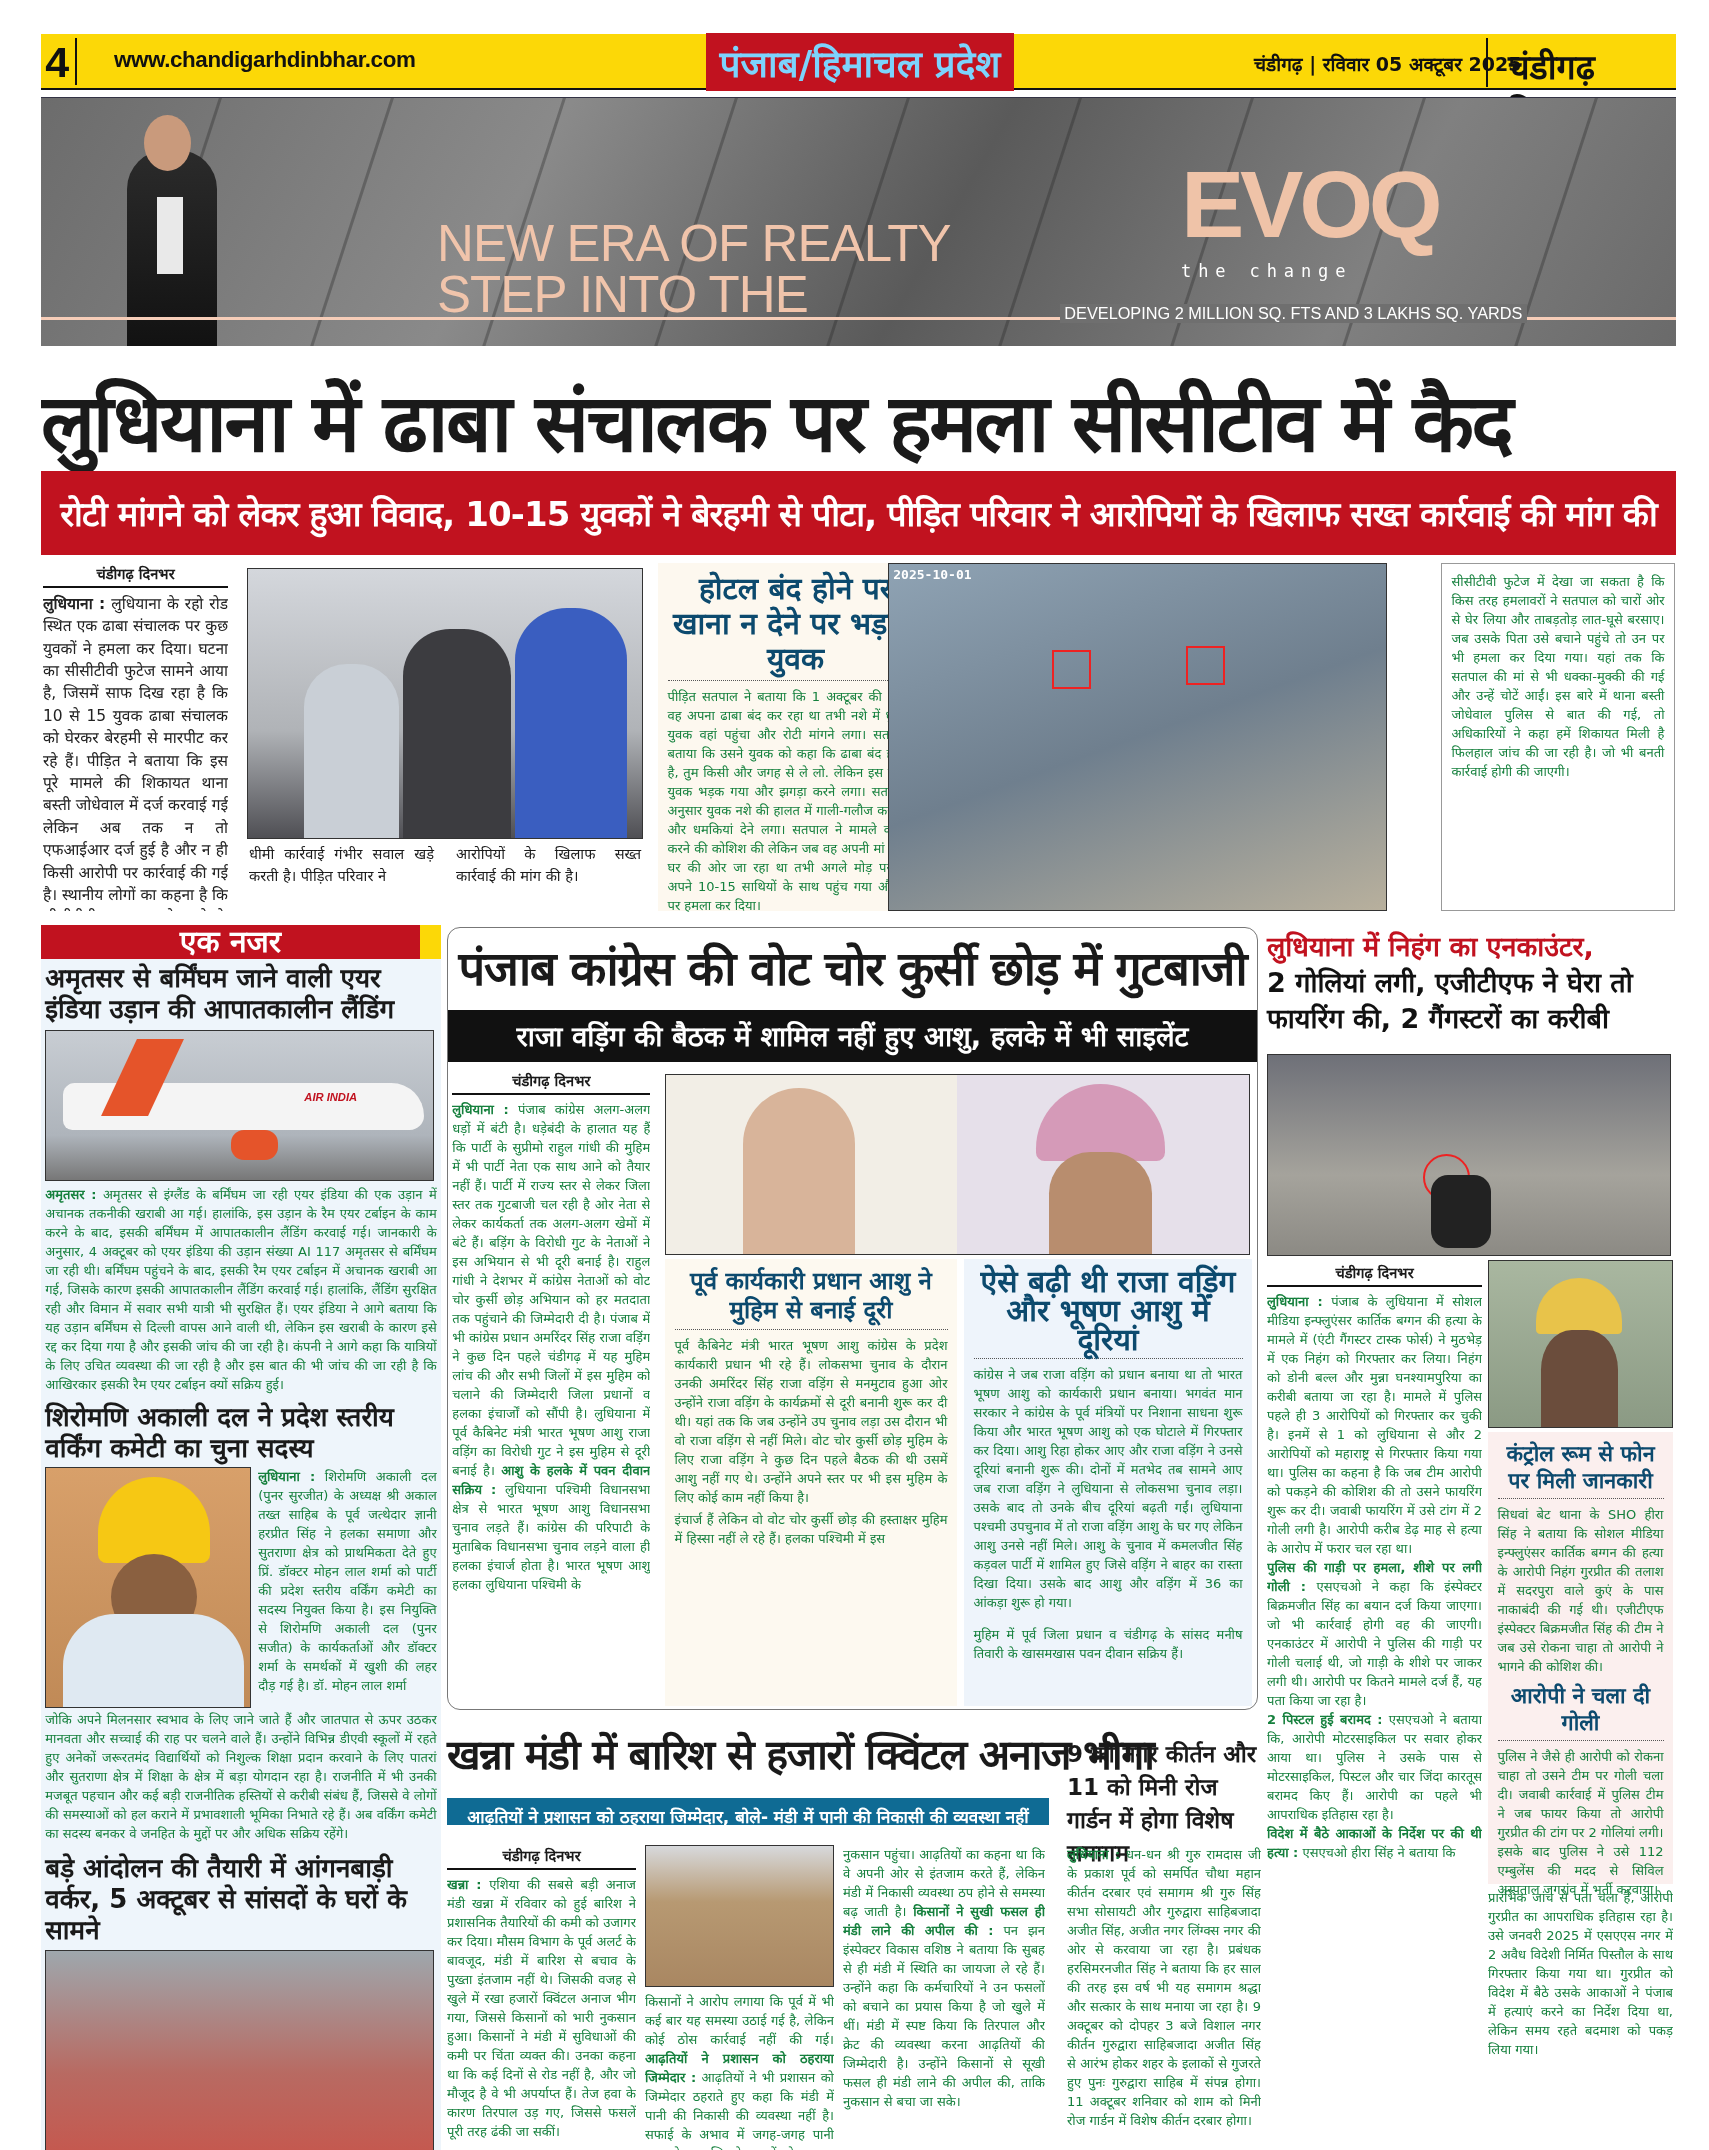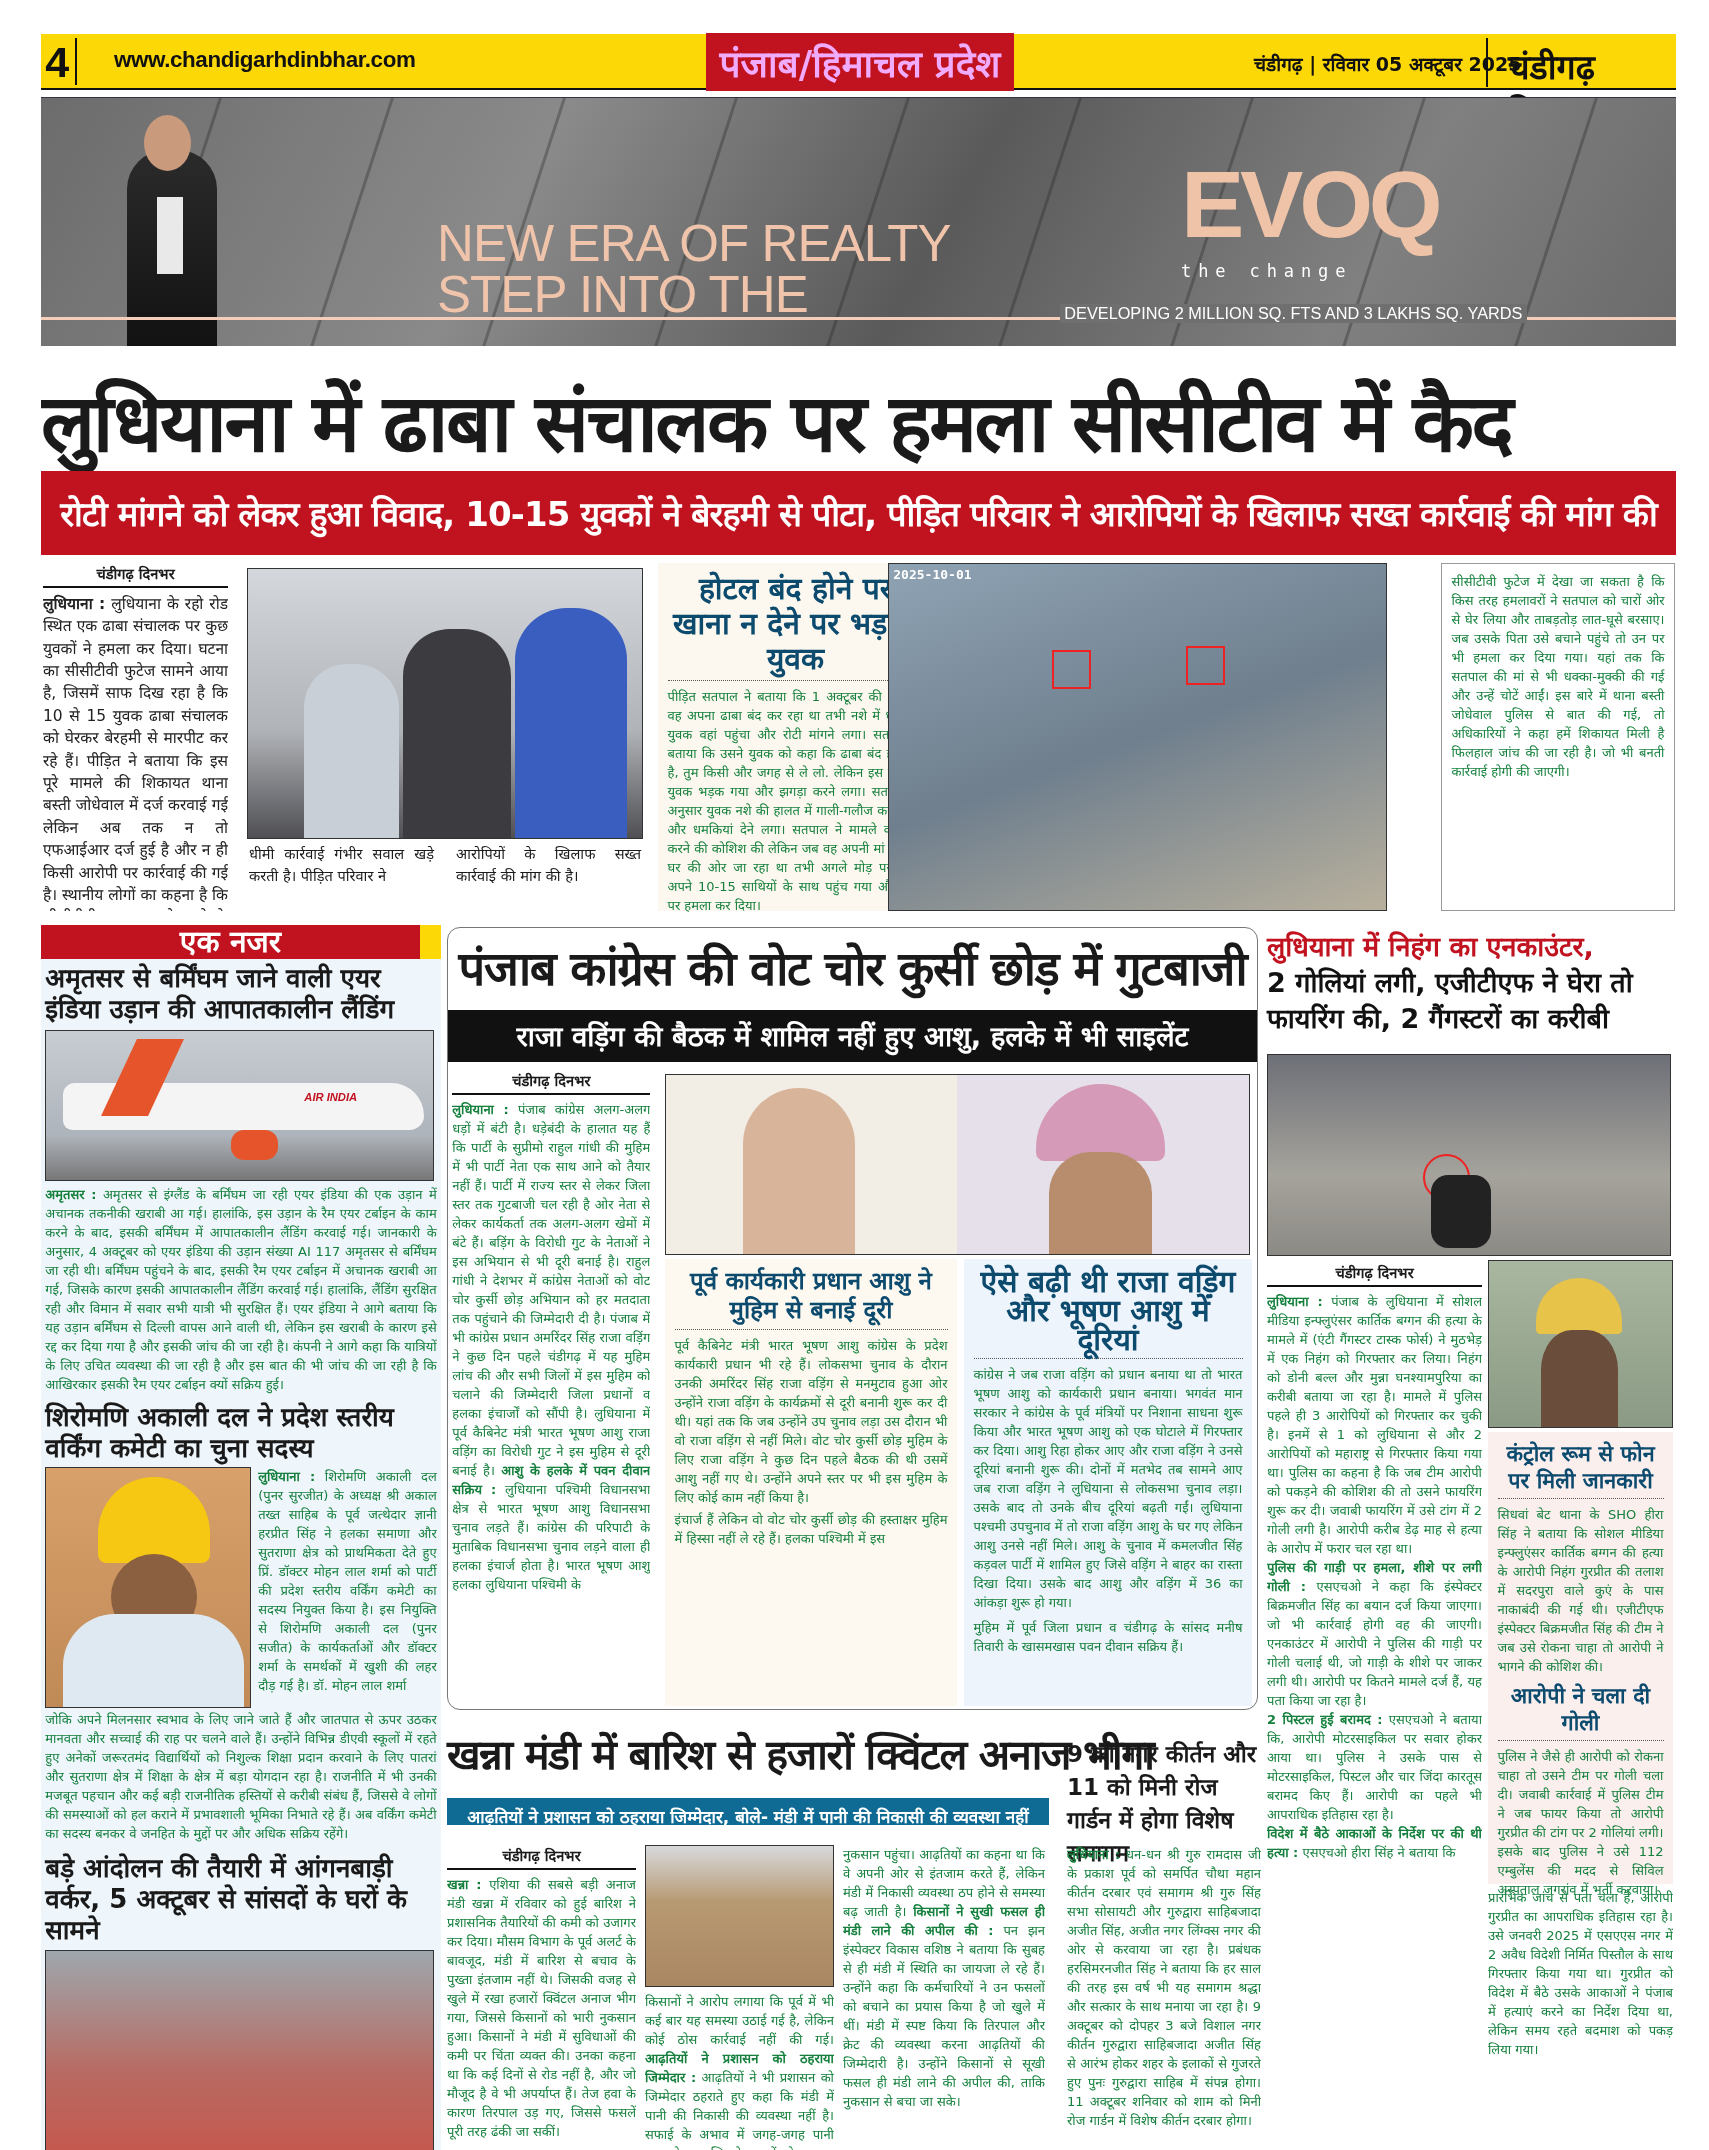--- a/index.html
+++ b/index.html
@@ -4,21 +4,21 @@
 <style>
 *{box-sizing:border-box;margin:0;padding:0}
 html,body{width:1710px;height:2693px;background:#fff;overflow:hidden}
 body{font-family:"DejaVu Sans",sans-serif;color:#1a1a1a;position:relative}
 .abs{position:absolute}
 
 .masthead{left:41px;top:34px;width:1635px;height:56px;background:#fcd807;border-bottom:2.6px solid #111}
 .pageno{left:4.3px;top:4.3px;font:bold 43px "Liberation Sans",sans-serif;color:#111}
 .pageno-rule{left:34px;top:4.3px;width:1.7px;height:47px;background:#111}
 .site{left:73px;top:13px;font:bold 22.4px "Liberation Sans",sans-serif;color:#111;letter-spacing:-0.4px}
-.section{left:665px;top:-0.9px;width:308px;height:58px;background:#c1121f;color:#f0abfc;font:bold 37px "DejaVu Sans",sans-serif;display:flex;align-items:center;justify-content:center}
+.section{left:665px;top:-0.9px;width:308px;height:58px;background:#c1121f;color:#7dd3fc;font:bold 37px "DejaVu Sans",sans-serif;display:flex;align-items:center;justify-content:center}
 .dateline{left:1213px;top:17px;font:bold 19px "DejaVu Sans",sans-serif;color:#111}
 .date-rule{left:1445px;top:4.3px;width:1.7px;height:49px;background:#111}
 .brand{left:1467px;top:8.6px;font:bold 34px "DejaVu Sans",sans-serif;color:#111}
 
 .ad{left:41px;top:97px;width:1635px;height:249px;background:linear-gradient(120deg,#6c6c6c,#8a8a8a 30%,#5a5a5a 55%,#808080 80%,#6a6a6a);overflow:hidden;border-top:1.3px solid #334}
 .ad .stripe{position:absolute;width:2.6px;height:387px;background:rgba(40,40,40,.35);transform:rotate(18deg);top:-43px}
 .ad .man{left:86px;top:52px;width:90px;height:202px;background:linear-gradient(#2b2b2b,#111);border-radius:39px 39px 0 0}
 .ad .shirt{left:116px;top:99px;width:26px;height:77px;background:#e9e9e9}
 .ad .head{left:103px;top:17px;width:47px;height:56px;background:#c99a7c;border-radius:50%}
 .ad .tagline{left:396px;top:120px;font:300 51px "Liberation Sans",sans-serif;color:#f0c4ab;line-height:51px;letter-spacing:-0.9px}
@@ -141,21 +141,21 @@
     <div class="abs" style="left:383px;top:77px;width:103px;height:103px;background:#b88d6e;border-radius:40% 40% 0 0"></div>
   </div>
   <div class="box" style="left:217px;top:331px;width:292px;height:447px;background:#fdf9f0">
     <div class="boxhead" style="font-size:24px;line-height:29px">पूर्व कार्यकारी प्रधान आशु ने मुहिम से बनाई दूरी</div>
     <div class="small">पूर्व कैबिनेट मंत्री भारत भूषण आशु कांग्रेस के प्रदेश कार्यकारी प्रधान भी रहे हैं। लोकसभा चुनाव के दौरान उनकी अमरिंदर सिंह राजा वड़िंग से मनमुटाव हुआ ओर उन्होंने राजा वड़िंग के कार्यक्रमों से दूरी बनानी शुरू कर दी थी। यहां तक कि जब उन्होंने उप चुनाव लड़ा उस दौरान भी वो राजा वड़िंग से नहीं मिले। वोट चोर कुर्सी छोड़ मुहिम के लिए राजा वड़िंग ने कुछ दिन पहले बैठक की थी उसमें आशु नहीं गए थे। उन्होंने अपने स्तर पर भी इस मुहिम के लिए कोई काम नहीं किया है।</div>
     <div class="small" style="margin-top:2.6px">इंचार्ज हैं लेकिन वो वोट चोर कुर्सी छोड़ की हस्ताक्षर मुहिम में हिस्सा नहीं ले रहे हैं। हलका पश्चिमी में इस</div>
   </div>
   <div class="box" style="left:516px;top:331px;width:288px;height:447px;background:#eef4fb">
     <div class="boxhead" style="font-size:30px;line-height:29px">ऐसे बढ़ी थी राजा वड़िंग और भूषण आशु में दूरियां</div>
     <div class="small">कांग्रेस ने जब राजा वड़िंग को प्रधान बनाया था तो भारत भूषण आशु को कार्यकारी प्रधान बनाया। भगवंत मान सरकार ने कांग्रेस के पूर्व मंत्रियों पर निशाना साधना शुरू किया और भारत भूषण आशु को एक घोटाले में गिरफ्तार कर दिया। आशु रिहा होकर आए और राजा वड़िंग ने उनसे दूरियां बनानी शुरू की। दोनों में मतभेद तब सामने आए जब राजा वड़िंग ने लुधियाना से लोकसभा चुनाव लड़ा। उसके बाद तो उनके बीच दूरियां बढ़ती गईं। लुधियाना पश्चमी उपचुनाव में तो राजा वड़िंग आशु के घर गए लेकिन आशु उनसे नहीं मिले। आशु के चुनाव में कमलजीत सिंह कड़वल पार्टी में शामिल हुए जिसे वड़िंग ने बाहर का रास्ता दिखा दिया। उसके बाद आशु और वड़िंग में 36 का आंकड़ा शुरू हो गया।</div>
-    <div class="small" style="margin-top:6px">मुहिम में पूर्व जिला प्रधान व चंडीगढ़ के सांसद मनीष तिवारी के खासमखास पवन दीवान सक्रिय हैं।</div>
+    <div class="small" style="margin-top:13px">मुहिम में पूर्व जिला प्रधान व चंडीगढ़ के सांसद मनीष तिवारी के खासमखास पवन दीवान सक्रिय हैं।</div>
   </div>
 </div>
 
 <div class="abs" style="left:1267px;top:929px;width:409px">
   <div style="font:bold 27px/36px 'DejaVu Sans',sans-serif;color:#c1121f">लुधियाना में निहंग का एनकाउंटर,</div>
   <div style="font:bold 27px/36px 'DejaVu Sans',sans-serif;color:#111">2 गोलियां लगी, एजीटीएफ ने घेरा तो फायरिंग की, 2 गैंगस्टरों का करीबी</div>
 </div>
 <div class="photo" style="left:1267px;top:1054px;width:404px;height:202px;background:linear-gradient(#6e7078,#a5a39c 60%,#8c8a84)">
   <div class="abs" style="left:155px;top:99px;width:47px;height:47px;border:2.2px solid #e22;border-radius:50%"></div>
   <div class="abs" style="left:163px;top:120px;width:60px;height:73px;background:#222;border-radius:17px"></div>

